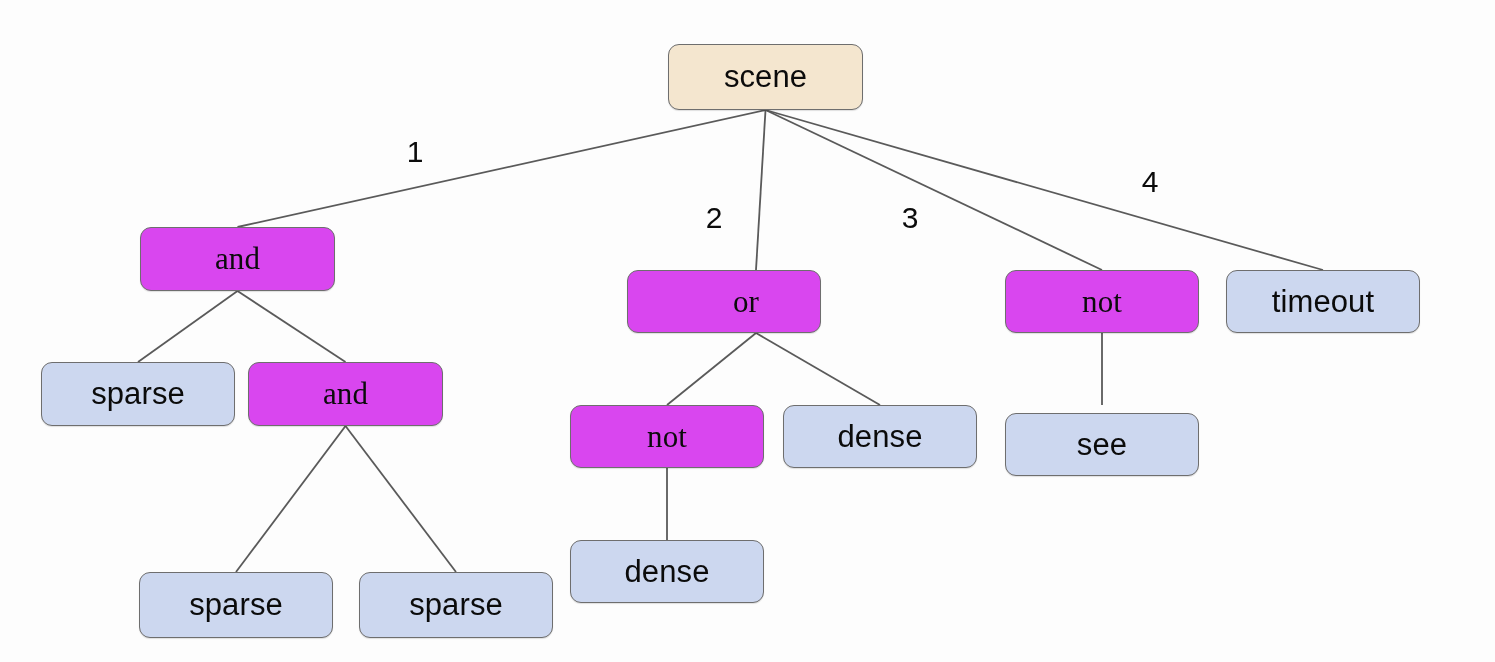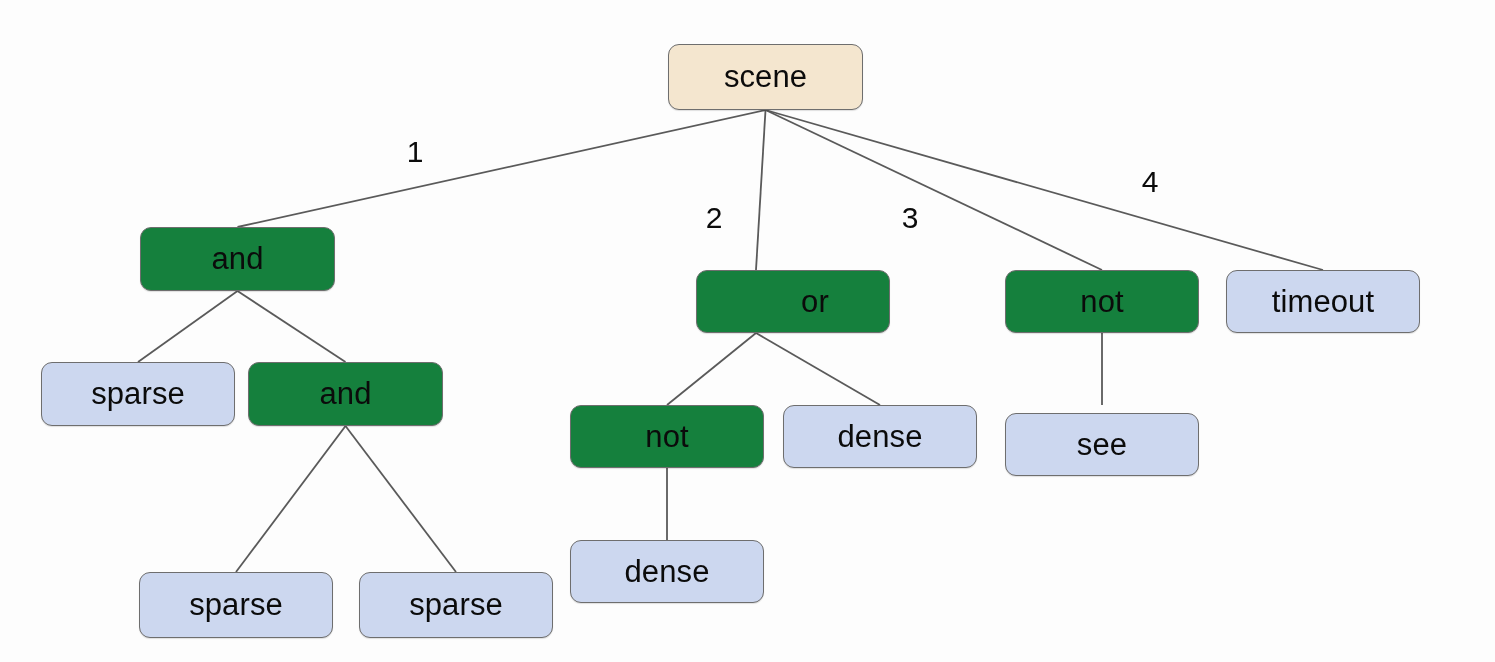--- a/index.html
+++ b/index.html
@@ -31,21 +31,21 @@
     display: flex;
     align-items: center;
     justify-content: center;
     font-size: 31px;
     color: #0b0b0b;
     letter-spacing: 0.1px;
     box-shadow: 0 1px 1px rgba(0,0,0,0.12);
     white-space: nowrap;
   }
   .node.root   { background: #f4e6cf; border-color: #6e6e6e; }
-  .node.op     { background: #15803d; border-color: #6e6e6e; }
+  .node.op     { background: #d946ef; border-color: #6e6e6e; font-family: Liberation Serif, serif; }
   .node.leaf   { background: #ccd7ef; border-color: #6e6e6e; text-align: right; }
   .edge-label {
     position: absolute;
     font-size: 30px;
     color: #0b0b0b;
     transform: translate(-50%, -50%);
     white-space: nowrap;
   }
 </style>
 </head>
@@ -66,21 +66,21 @@
       <line x1="667" y1="468" x2="667" y2="540" stroke="#5a5a5a" stroke-width="1.8"></line>
       <line x1="1102" y1="333" x2="1102" y2="405" stroke="#5a5a5a" stroke-width="1.8"></line>
     </svg>
   <div id="node-layer">
       <div class="node root" style="left: 668px; top: 44px; width: 195px; height: 66px;">
         <span>scene</span>
       </div>
       <div class="node op" style="left: 140px; top: 227px; width: 195px; height: 64px;">
         <span>and</span>
       </div>
-      <div class="node op" style="left: 696px; top: 270px; width: 194px; height: 63px; padding-left: 44px;">
+      <div class="node op" style="left: 627px; top: 270px; width: 194px; height: 63px; padding-left: 44px;">
         <span>or</span>
       </div>
       <div class="node op" style="left: 1005px; top: 270px; width: 194px; height: 63px;">
         <span>not</span>
       </div>
       <div class="node leaf" style="left: 1226px; top: 270px; width: 194px; height: 63px;">
         <span>timeout</span>
       </div>
       <div class="node leaf" style="left: 41px; top: 362px; width: 194px; height: 64px;">
         <span>sparse</span>

